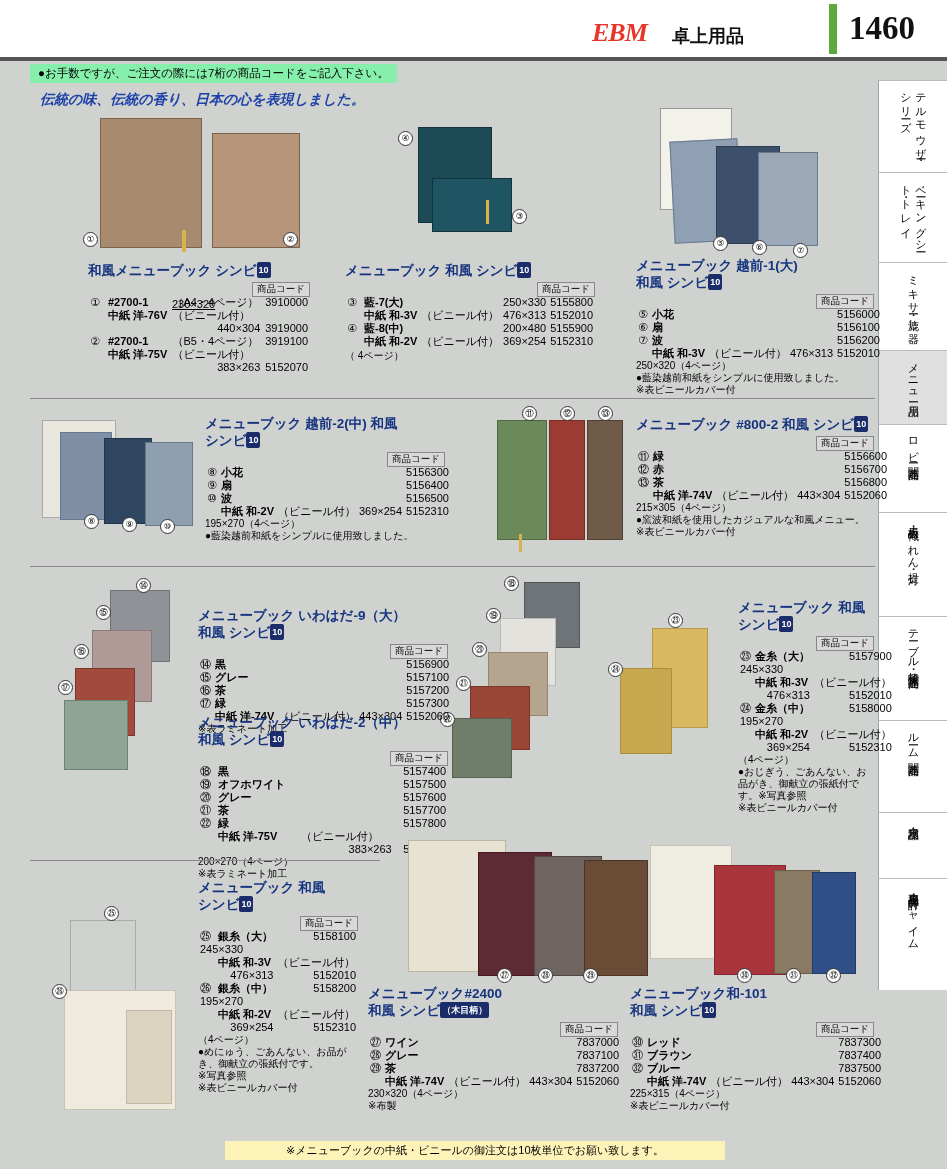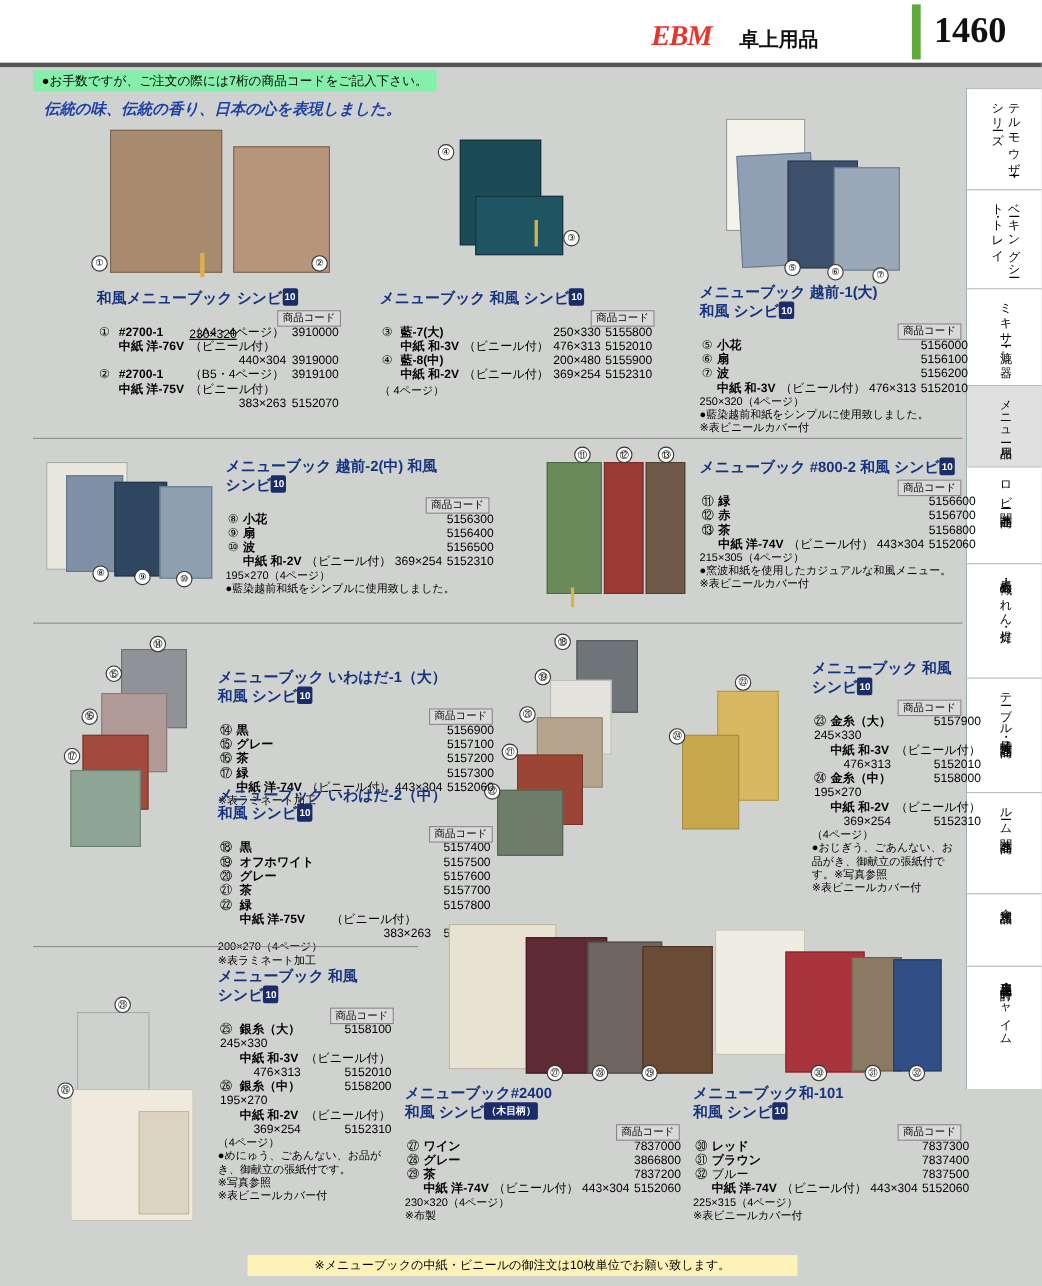--- a/index.html
+++ b/index.html
@@ -364,21 +364,21 @@
   <div class="lbl" style="left:472px;top:642px;">⑳</div>
   <div class="lbl" style="left:456px;top:676px;">㉑</div>
   <div class="lbl" style="left:440px;top:712px;">㉒</div>
 
   <div class="fig" style="left:652px;top:628px;width:54px;height:98px;background:#d8b861;border:1px solid #b39a4c;"></div>
   <div class="fig" style="left:620px;top:668px;width:50px;height:84px;background:#c8a84f;border:1px solid #a88f42;"></div>
   <div class="lbl" style="left:668px;top:613px;">㉓</div>
   <div class="lbl" style="left:608px;top:662px;">㉔</div>
 
   <div class="sec" style="left:198px;top:608px;width:250px;">
-    <div class="secttl" style="white-space:pre-line"><span>メニューブック いわはだ-1（大）
+    <div class="secttl" style="white-space:pre-line"><span>メニューブック いわはだ-9（大）
 和風 シンビ</span><span class="badge">10</span></div>
     <div style="margin-top:3px;position:relative;height:12px;">
       <div style="position:absolute;right:0;top:0;" class="codehdr">商品コード</div>
     </div>
     <table class="tbl" style="width:250px;margin-top:2px;">
       <tbody>
           <tr>
             <td style="width:14px">⑭</td>
             <td style="font-weight:bold">黒</td>
             <td></td>
@@ -606,21 +606,21 @@
           <tr>
             <td style="width:14px">㉗</td>
             <td style="font-weight:bold">ワイン</td>
             <td></td>
             <td class="num">7837000</td>
           </tr>
       <tr>
             <td>㉘</td>
             <td style="font-weight:bold">グレー</td>
             <td></td>
-            <td class="num">3866800</td>
+            <td class="num">7837100</td>
           </tr>
       <tr>
             <td>㉙</td>
             <td style="font-weight:bold">茶</td>
             <td></td>
             <td class="num">7837200</td>
           </tr>
       <tr>
             <td></td>
             <td style="font-weight:bold">中紙 洋-74V</td>
@@ -648,21 +648,21 @@
             <td class="num">7837300</td>
           </tr>
       <tr>
             <td>㉛</td>
             <td style="font-weight:bold">ブラウン</td>
             <td></td>
             <td class="num">7837400</td>
           </tr>
       <tr>
             <td>㉜</td>
-            <td style="font-weight:normal">ブルー</td>
+            <td style="font-weight:bold">ブルー</td>
             <td></td>
             <td class="num">7837500</td>
           </tr>
       <tr>
             <td></td>
             <td style="font-weight:bold">中紙 洋-74V</td>
             <td><span>（ビニール付）</span> <span>443×304</span></td>
             <td class="num">5152060</td>
           </tr>
     </tbody>

